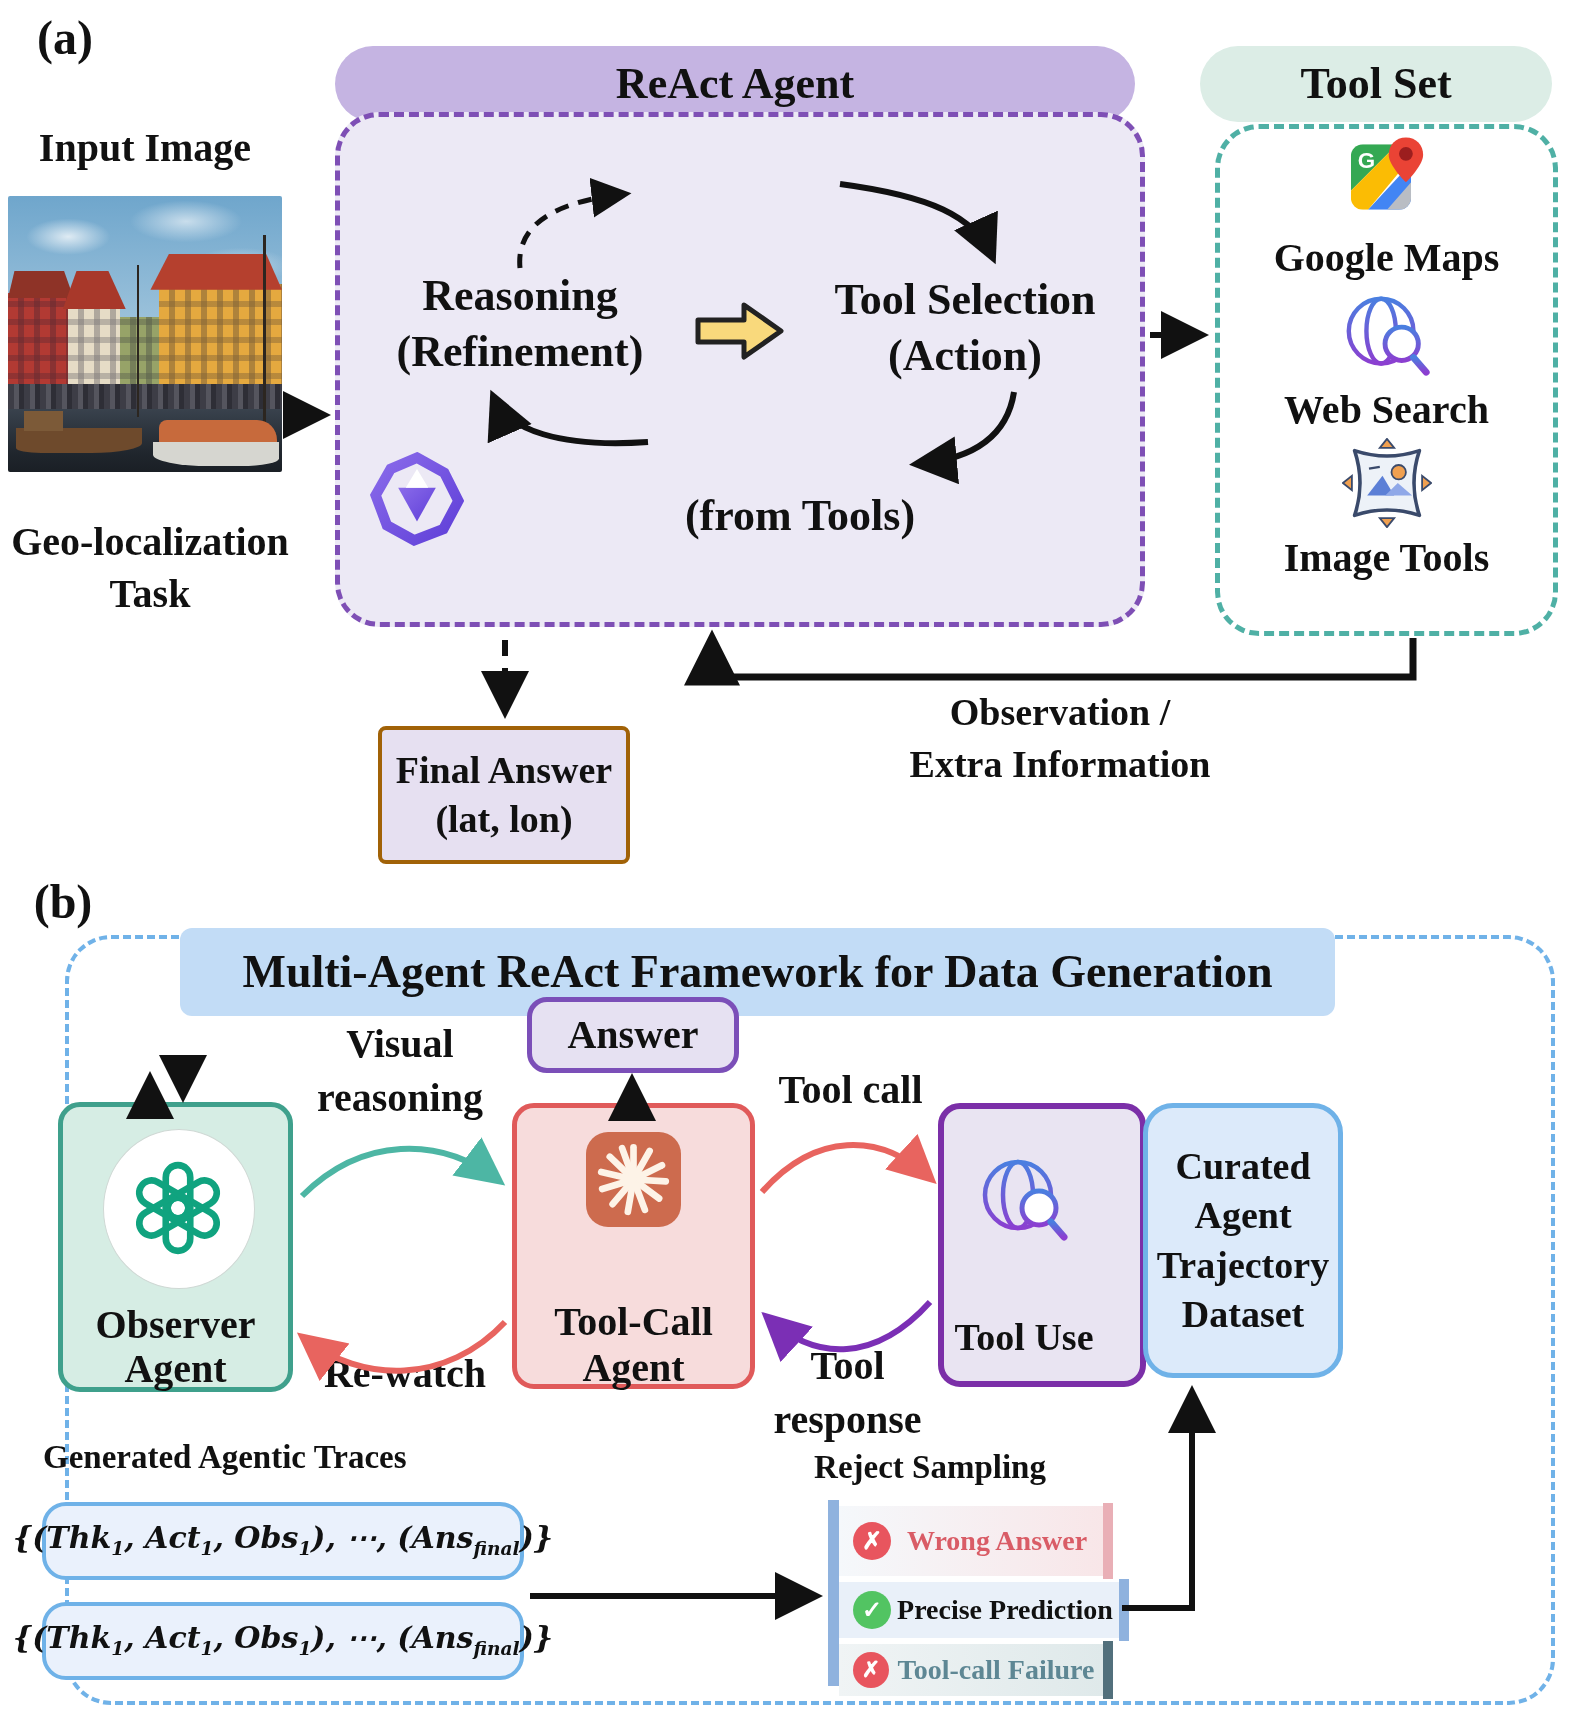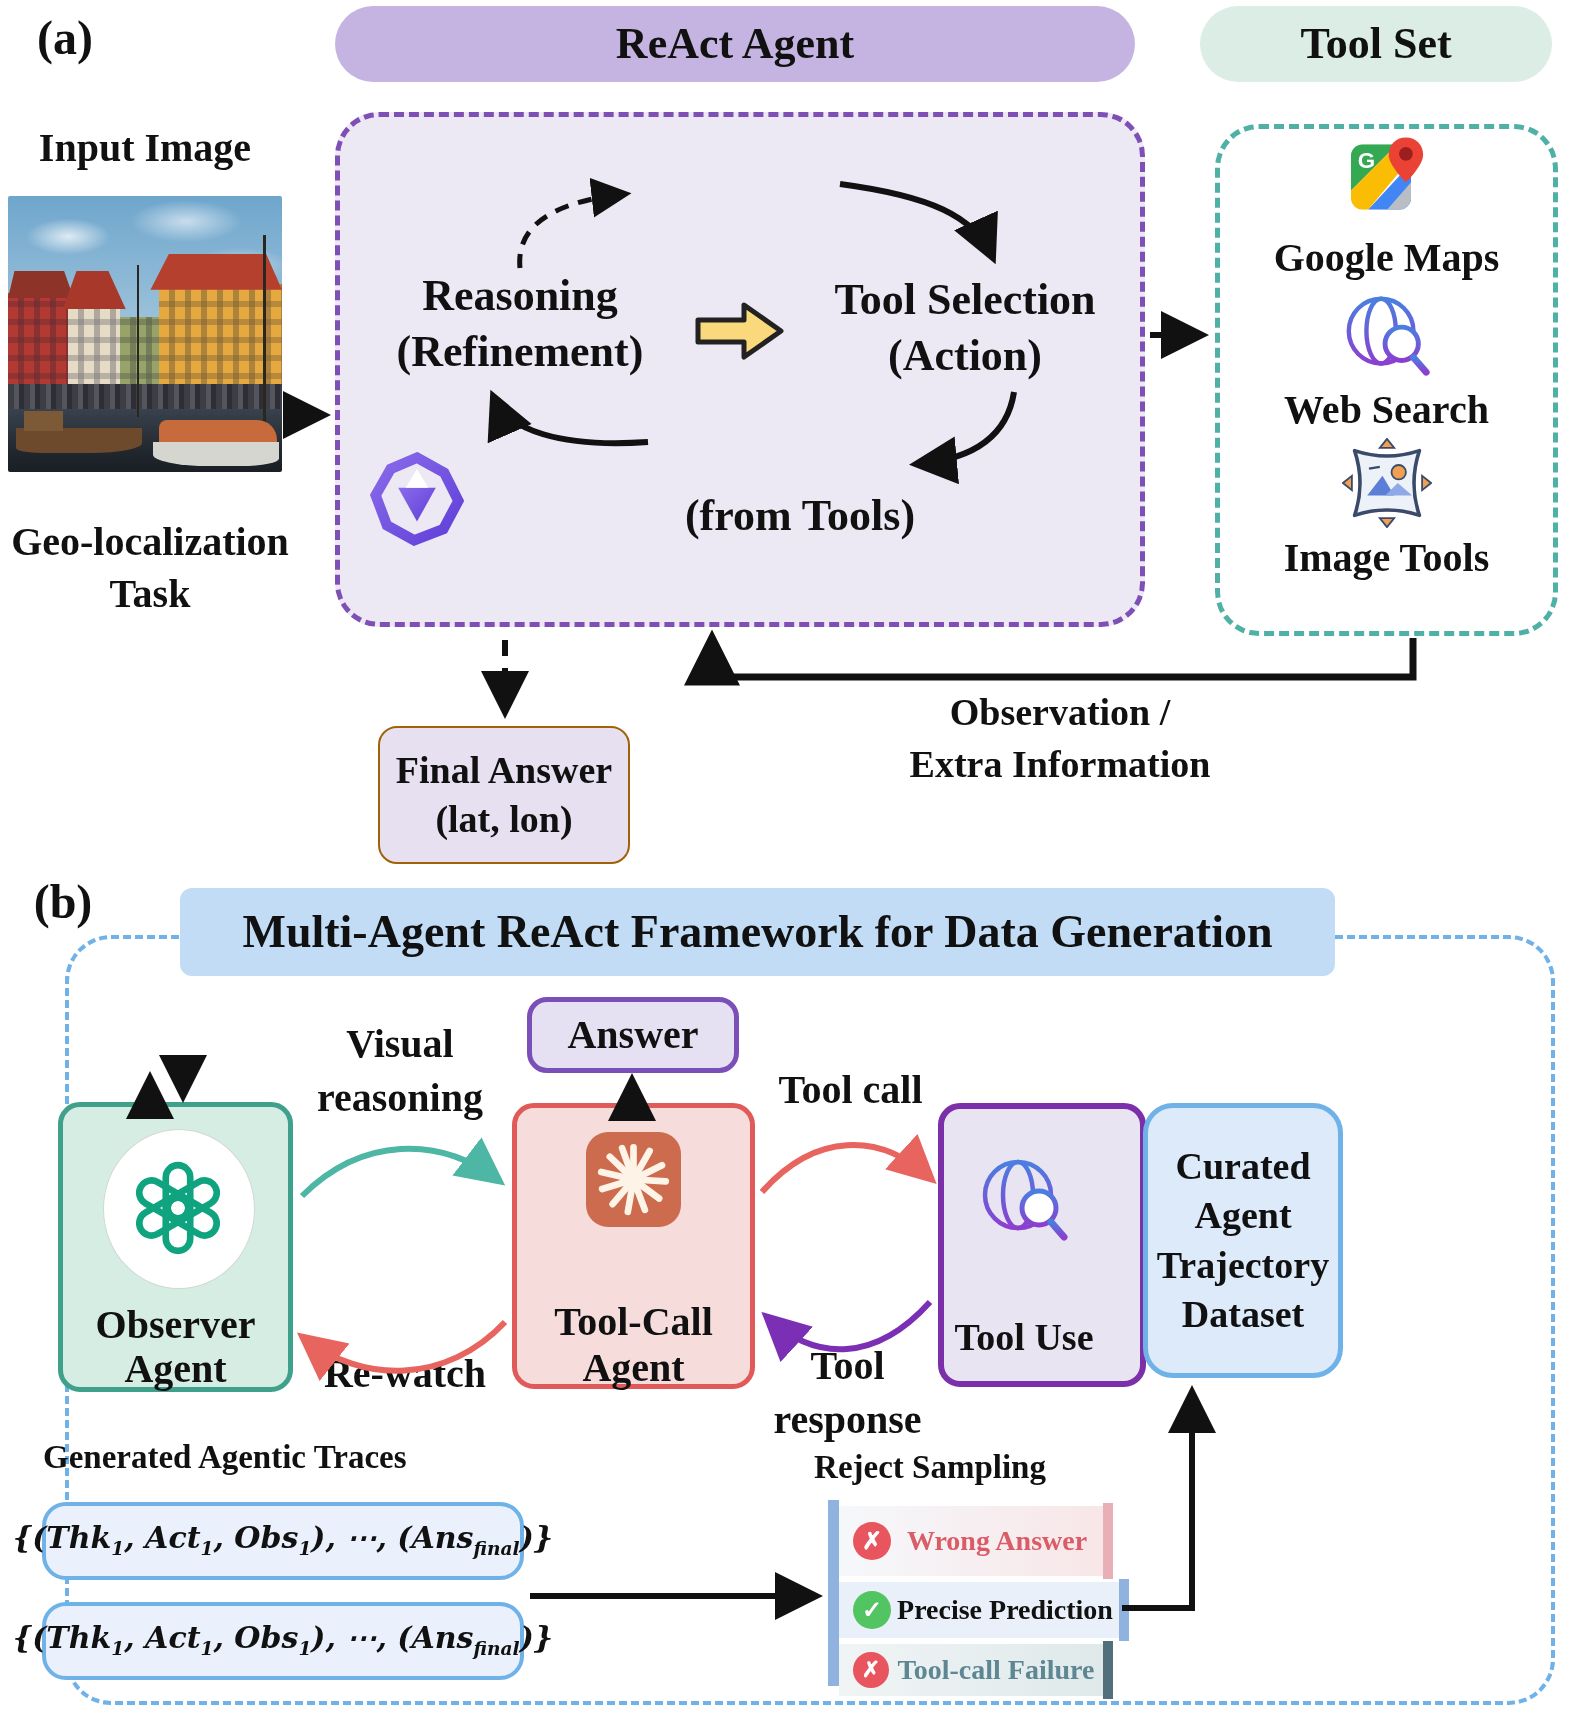--- a/index.html
+++ b/index.html
@@ -1,20 +1,20 @@
 <!DOCTYPE html>
 <html><head>
 <meta charset="utf-8">
 <style>
   html,body{margin:0;padding:0;background:#ffffff;}
   #fig{position:relative;width:1574px;height:1727px;background:#ffffff;
        font-family:"Liberation Serif","DejaVu Serif",serif;overflow:hidden;}
   .abs{position:absolute;}
   .t{font-weight:bold;color:#111;text-align:center;line-height:1.08;white-space:nowrap;}
-  .pill{border-radius:40px;display:flex;align-items:center;justify-content:center;}
+  .pill{border-radius:40px;display:flex;align-items:center;justify-content:center;margin-top:40px;}
   .dashedbox{border-style:dashed;box-sizing:border-box;}
   .rbox{box-sizing:border-box;display:flex;flex-direction:column;align-items:center;justify-content:center;}
   svg{display:block;}
   #wires{position:absolute;left:0;top:0;z-index:40;pointer-events:none;}
   .z10{z-index:10;} .z20{z-index:20;}
   sub{font-size:62%;}
   
   #photo{left:8px;top:196px;width:274px;height:276px;border-radius:2px;overflow:hidden;z-index:10;}
   #photo .sky{position:absolute;left:0;top:0;right:0;height:46%;
      background:radial-gradient(60px 26px at 22% 32%, rgba(255,255,255,.75), rgba(255,255,255,0) 70%),
@@ -164,21 +164,21 @@
       <line x1="30" y1="34" x2="42" y2="32" stroke="#3A4A6B" stroke-width="2.5"></line>
       <polygon points="50,1 42,11 58,11" fill="#F0A050" stroke="#3A4A6B" stroke-width="2"></polygon>
       <polygon points="50,99 42,89 58,89" fill="#F0A050" stroke="#3A4A6B" stroke-width="2"></polygon>
       <polygon points="1,50 11,42 11,58" fill="#F0A050" stroke="#3A4A6B" stroke-width="2"></polygon>
       <polygon points="99,50 89,42 89,58" fill="#F0A050" stroke="#3A4A6B" stroke-width="2"></polygon>
     </svg>
   </div>
   <div class="abs t z20" style="left:1215px;top:536px;width:343px;font-size:40px;">Image Tools</div>
 
   <div class="abs rbox z10" style="left:378px;top:726px;width:252px;height:138px;background:#E6E0F1;
-              border:2px solid #a16207;border-radius:19px;">
+              border:4px solid #a16207;border-radius:8px;">
     <div class="t" style="font-size:38px;">Final Answer</div>
     <div class="t" style="font-size:38px;margin-top:8px;">(lat, lon)</div>
   </div>
 
   <div class="abs t" style="left:810px;top:692px;width:500px;font-size:38px;">Observation /</div>
   <div class="abs t" style="left:810px;top:744px;width:500px;font-size:38px;">Extra Information</div>
 
   <div class="abs t" style="left:8px;top:876px;width:110px;font-size:48px;">(b)</div>
 
   <div class="abs dashedbox" style="left:65px;top:935px;width:1490px;height:770px;border:4px dashed #70B2E8;border-radius:46px;"></div>

